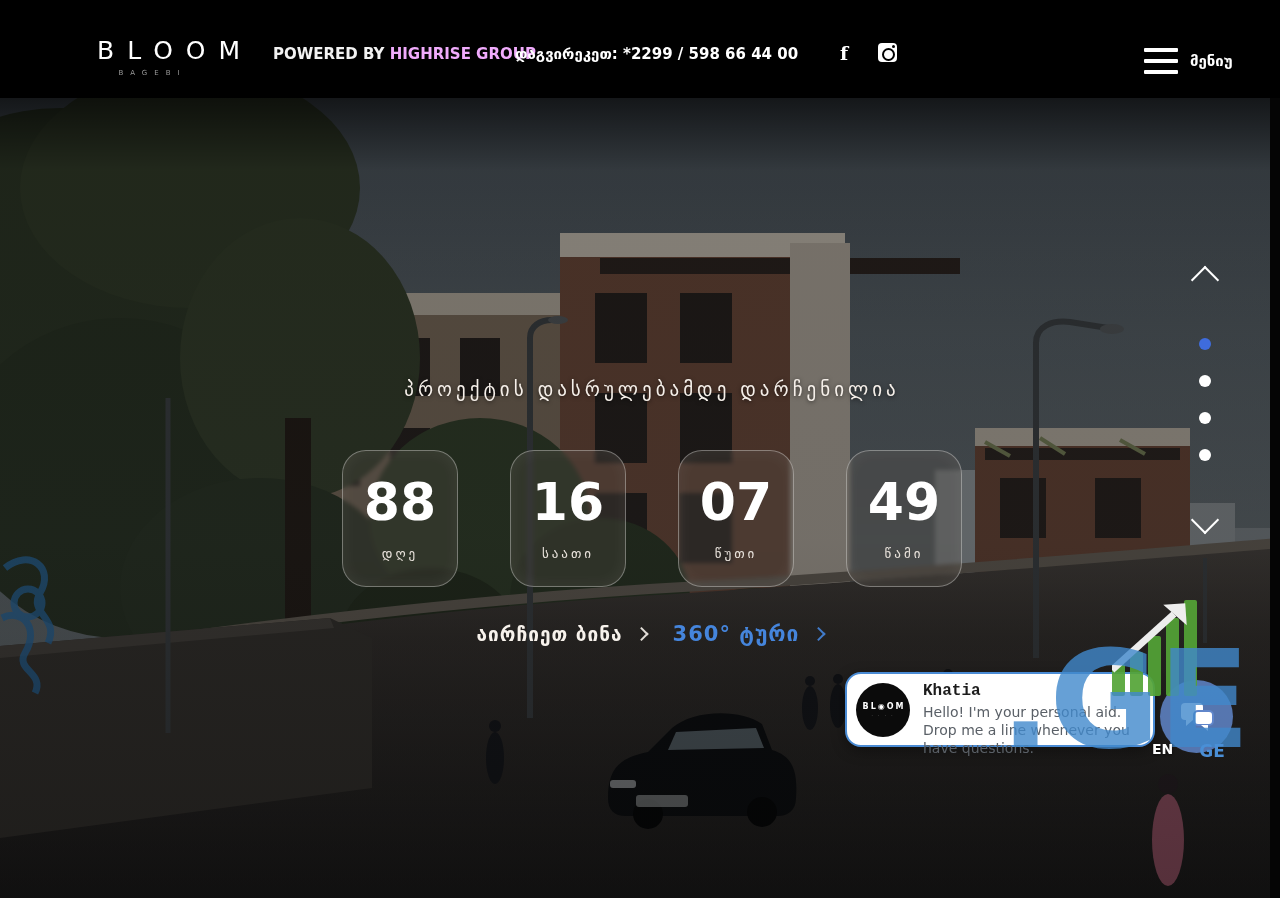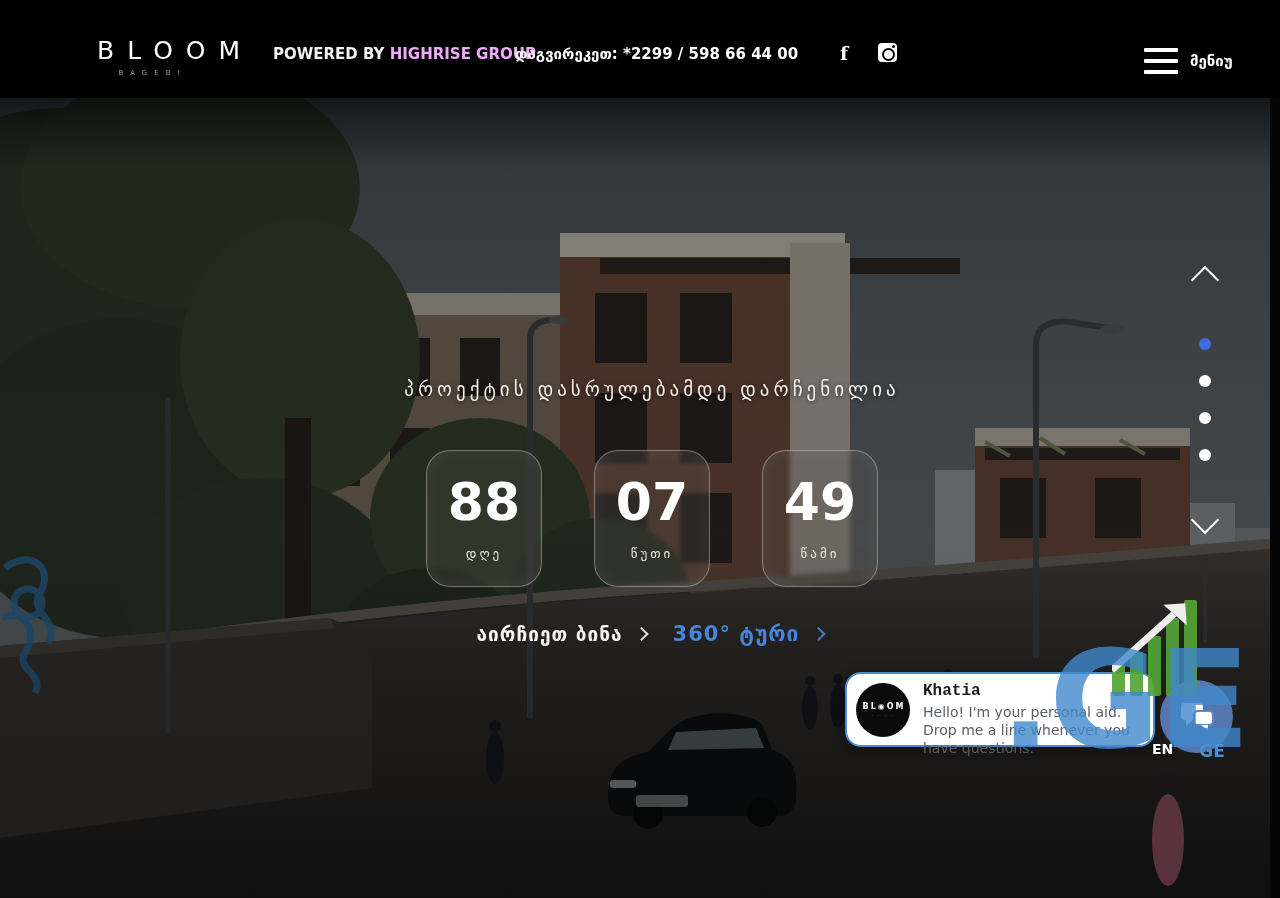--- a/index.html
+++ b/index.html
@@ -267,20 +267,24 @@
 
     <div class="hero-content">
       <div class="count-title">პროექტის დასრულებამდე დარჩენილია</div>
 
       <div class="count-row">
         <div class="count-box">
           <div class="count-num">88</div>
           <div class="count-label">დღე</div>
         </div>
         <div class="count-box">
+          <div class="count-num">16</div>
+          <div class="count-label">საათი</div>
+        </div>
+        <div class="count-box">
           <div class="count-num">07</div>
           <div class="count-label">წუთი</div>
         </div>
         <div class="count-box">
           <div class="count-num">49</div>
           <div class="count-label">წამი</div>
         </div>
       </div>
 
       <div class="links-row">

